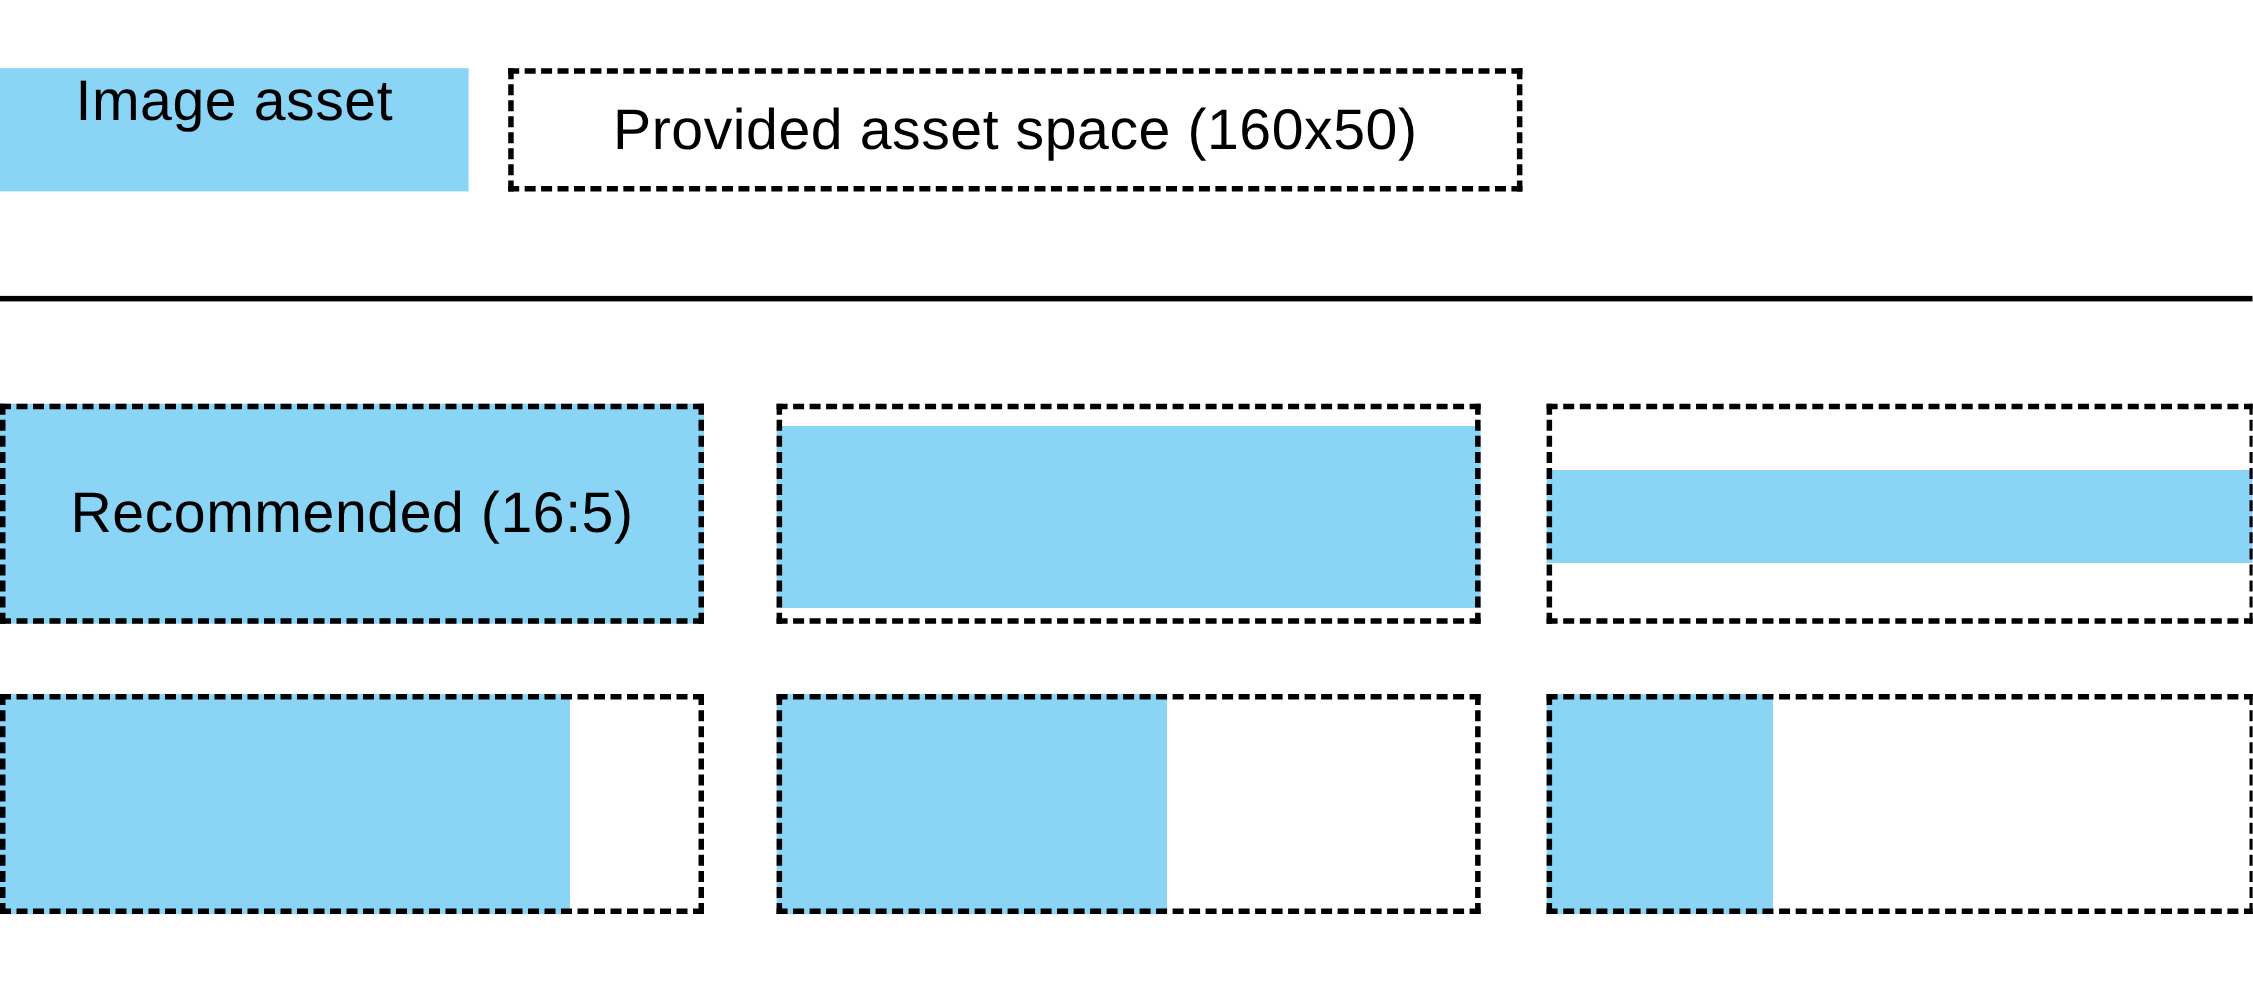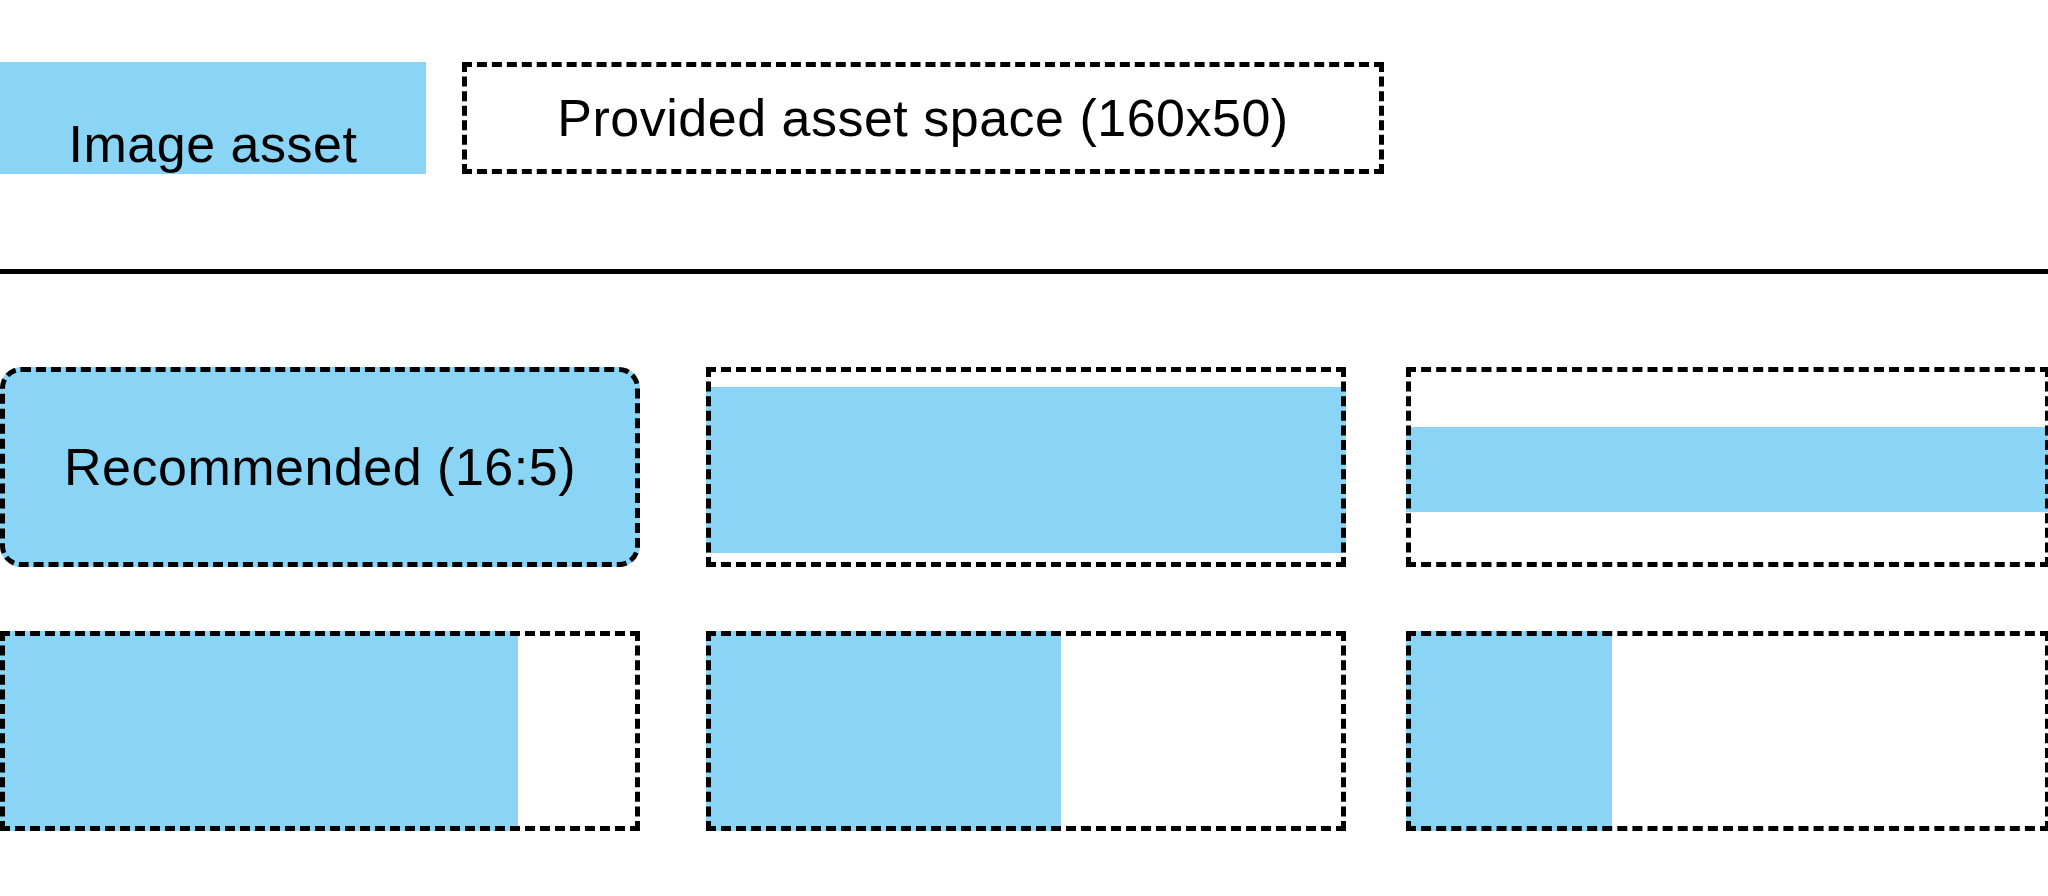--- a/index.html
+++ b/index.html
@@ -13,21 +13,21 @@
   }
   .label{
     font-size:52px;
     font-weight:500;
     letter-spacing:0.5px;
     white-space:nowrap;
   }
   
   .legend-swatch{
     position:absolute;left:0;top:62px;width:426px;height:112px;
-    display:flex;align-items:flex-end;justify-content:center;
+    display:flex;align-items:flex-start;justify-content:center;
   }
   .legend-dashed{
     position:absolute;left:462px;top:62px;width:922px;height:112px;
     border:5px dashed #000;box-sizing:border-box;
     display:flex;align-items:center;justify-content:center;
     background:#fff;
   }
   
   .divider{
     position:absolute;left:0;top:269px;width:2048px;height:5px;
@@ -54,21 +54,21 @@
   <div class="legend-swatch" style="background: rgb(138, 212, 246);">
     <span class="label">Image asset</span>
   </div>
 
   <div class="legend-dashed">
     <span class="label">Provided asset space (160x50)</span>
   </div>
 
   <div class="divider" style="background: rgb(0, 0, 0);"></div>
 
-  <div class="hbox" id="r1c1" style="background: border-box border-box rgb(138, 212, 246); border-radius: 21px;">
+  <div class="hbox" id="r1c1" style="background: border-box border-box rgb(138, 212, 246);">
     <span class="label">Recommended (16:5)</span>
   </div>
 
   <div class="hbox" id="r1c2" style="background: linear-gradient(rgb(255, 255, 255) 0px, rgb(255, 255, 255) 10%, rgb(138, 212, 246) 10%, rgb(138, 212, 246) 93%, rgb(255, 255, 255) 93%) border-box border-box;"></div>
 
   <div class="hbox" id="r1c3" style="background: linear-gradient(rgb(255, 255, 255) 0px, rgb(255, 255, 255) 30%, rgb(138, 212, 246) 30%, rgb(138, 212, 246) 72.5%, rgb(255, 255, 255) 72.5%) border-box border-box;"></div>
 
   <div class="hbox" id="r2c1" style="background: linear-gradient(to right, rgb(138, 212, 246) 0px, rgb(138, 212, 246) 81%, rgb(255, 255, 255) 81%) border-box border-box;"></div>
 
   <div class="hbox" id="r2c2" style="background: linear-gradient(to right, rgb(138, 212, 246) 0px, rgb(138, 212, 246) 55.5%, rgb(255, 255, 255) 55.5%) border-box border-box;"></div>

